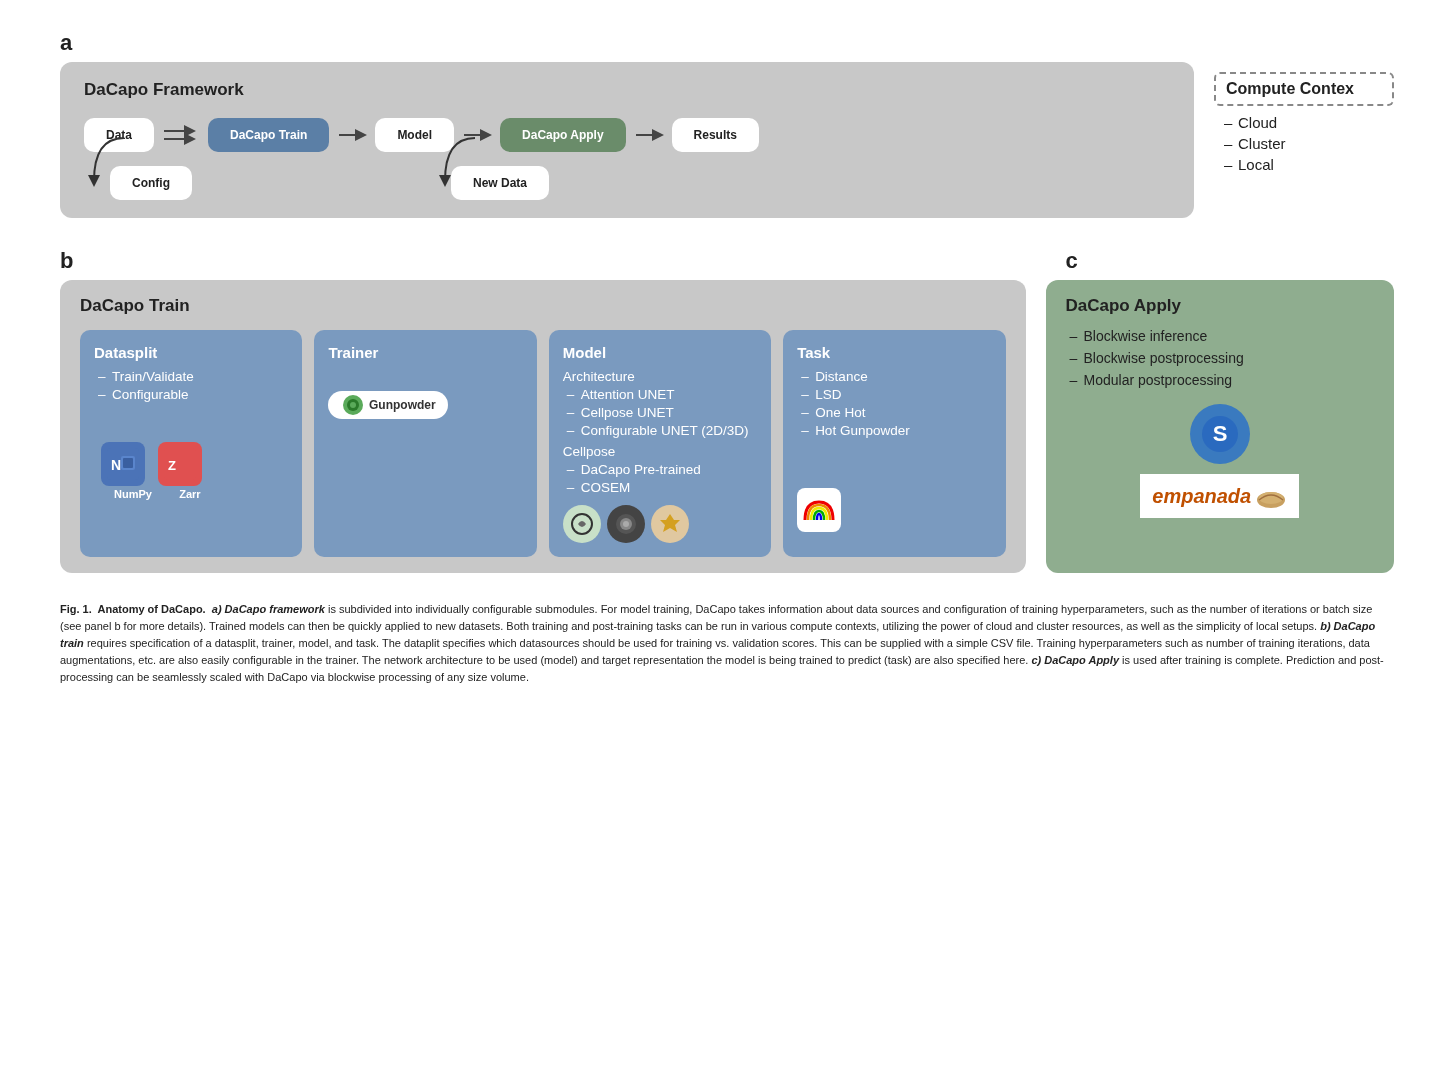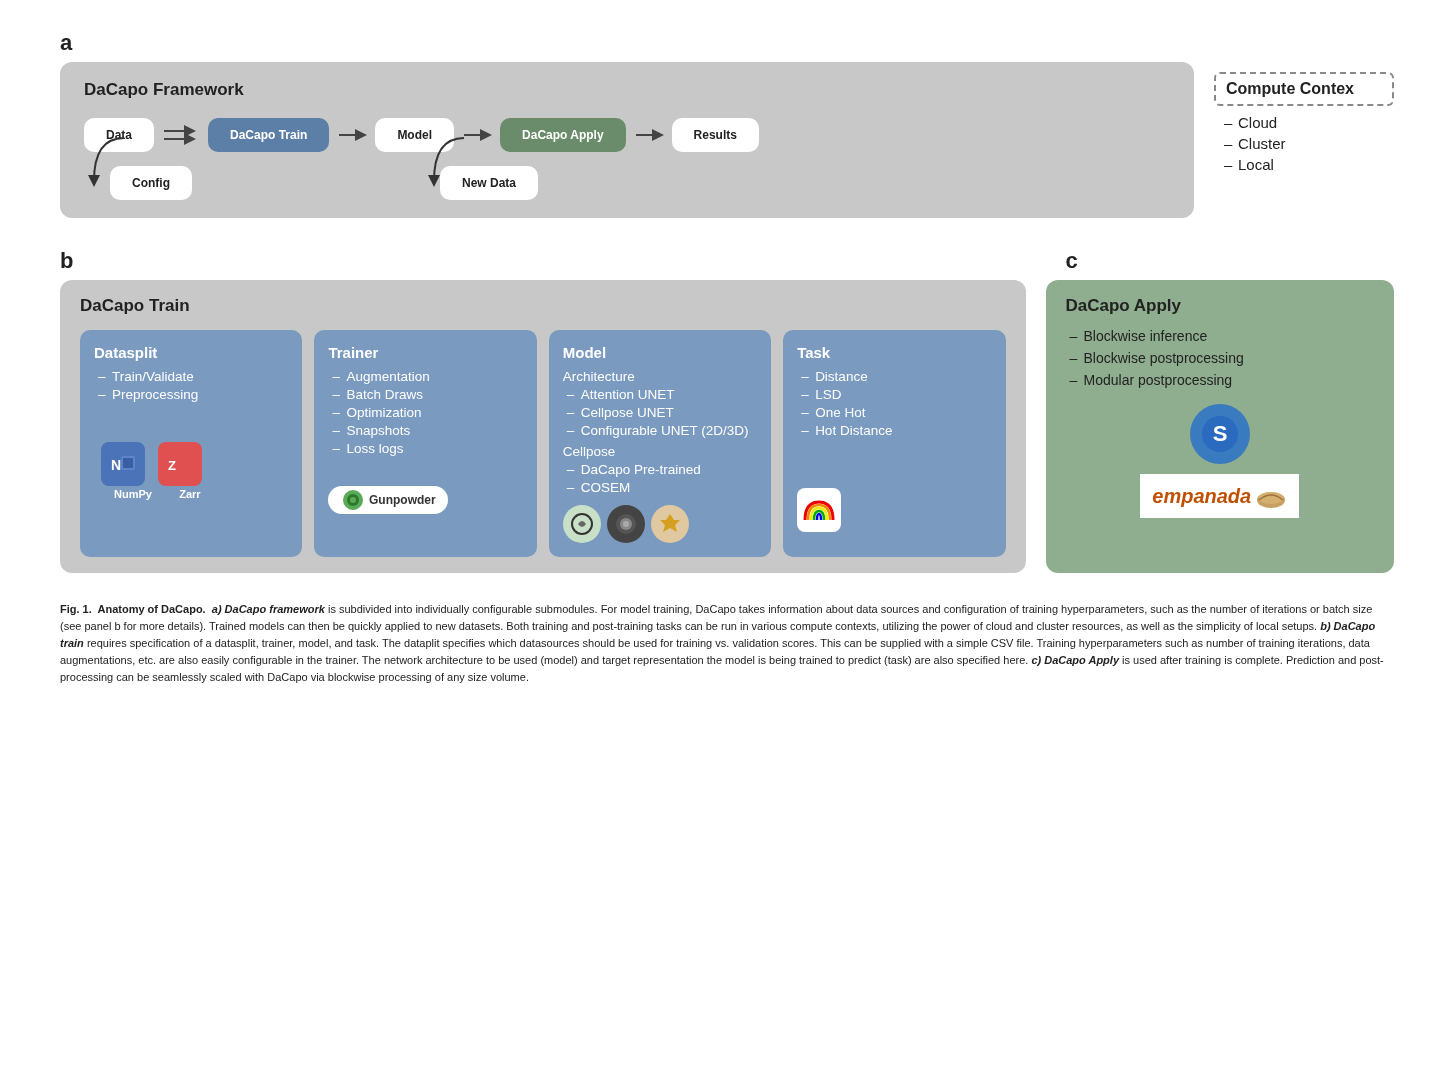--- a/index.html
+++ b/index.html
@@ -315,21 +315,21 @@
         <defs>
             <marker id="ah4" markerWidth="6" markerHeight="6" refX="3" refY="3" orient="auto">
               <path d="M0,0 L6,3 L0,6 Z" fill="#444"></path>
             </marker>
           </defs>
         <line x1="2" y1="10" x2="24" y2="10" stroke="#444" stroke-width="2" marker-end="url(#ah4)"></line>
       </svg>
       <div class="flow-box">Results</div>
     </div>
 
-    <div style="position:relative; display:flex; align-items:flex-start; gap:12px; padding-left:10px;">
+    <div style="position:relative; display:flex; align-items:flex-start; gap:23px; padding-left:10px;">
 
       <svg width="80" height="55" style="position:absolute;left:0px;top:-30px;">
         <defs>
             <marker id="ca1" markerWidth="6" markerHeight="6" refX="3" refY="3" orient="auto">
               <path d="M0,0 L6,3 L0,6 Z" fill="#333"></path>
             </marker>
           </defs>
         <path d="M 40,2 Q 10,2 10,45" stroke="#333" stroke-width="2" fill="none" marker-end="url(#ca1)"></path>
       </svg>
       <div class="flow-box" style="margin-left:16px;">Config</div>
@@ -367,21 +367,21 @@
 <div class="panel-bc-wrapper">
 
   <div class="panel-b-main">
     <div class="panel-b-title">DaCapo Train</div>
     <div class="panel-b-columns">
 
       <div class="b-col">
         <div class="b-col-title">Datasplit</div>
         <ul>
           <li>Train/Validate</li>
-          <li>Preprocessing</li>
+          <li>Configurable</li>
         </ul>
         <div style="flex:1;"></div>
         <div class="b-col-icons" style="margin-top:40px;">
           <div class="icon-with-label">
             <div class="icon-placeholder" style="background:#4B73B7;">
               <svg width="32" height="32" viewBox="0 0 32 32">
                 <rect width="32" height="32" fill="#4B73B7" rx="4"></rect>
                 <text x="4" y="22" font-size="14" fill="white" font-weight="bold">N</text>
                 <rect x="14" y="8" width="14" height="14" fill="#5a85cc" rx="2"></rect>
                 <rect x="16" y="10" width="10" height="10" fill="#3a5fa0" rx="1"></rect>
@@ -396,27 +396,20 @@
                 <text x="4" y="22" font-size="13" fill="white" font-weight="bold">Z</text>
               </svg>
             </div>
             <div class="icon-label">Zarr</div>
           </div>
         </div>
       </div>
 
       <div class="b-col">
         <div class="b-col-title">Trainer</div>
-        <ul>
-          <li>Augmentation</li>
-          <li>Batch Draws</li>
-          <li>Optimization</li>
-          <li>Snapshots</li>
-          <li>Loss logs</li>
-        </ul>
         <div class="b-col-icons" style="margin-top:30px;">
           <div class="icon-placeholder" style="background:#fff;width:120px;height:28px;border-radius:20px;padding:4px 8px;">
             <svg width="24" height="24" viewBox="0 0 24 24" style="margin-right:4px;">
               <circle cx="12" cy="12" r="10" fill="#5aaa5a"></circle>
               <circle cx="12" cy="12" r="6" fill="#2a7a2a"></circle>
               <circle cx="12" cy="12" r="3" fill="#5aaa5a"></circle>
             </svg>
             <span style="font-size:12px;color:#333;font-weight:bold;">Gunpowder</span>
           </div>
         </div>
@@ -456,21 +449,21 @@
           </div>
         </div>
       </div>
 
       <div class="b-col">
         <div class="b-col-title">Task</div>
         <ul>
           <li>Distance</li>
           <li>LSD</li>
           <li>One Hot</li>
-          <li>Hot Distance</li>
+          <li>Hot Gunpowder</li>
         </ul>
         <div class="b-col-icons" style="margin-top:50px;">
           <div class="icon-placeholder" style="background:#fff;width:44px;height:44px;border-radius:8px;">
             <svg width="36" height="36" viewBox="0 0 36 36">
               <path d="M4,28 Q4,10 18,10 Q32,10 32,28" stroke="#e00" stroke-width="3" fill="none"></path>
               <path d="M7,28 Q7,13 18,13 Q29,13 29,28" stroke="#e80" stroke-width="2.5" fill="none"></path>
               <path d="M10,28 Q10,16 18,16 Q26,16 26,28" stroke="#ee0" stroke-width="2.5" fill="none"></path>
               <path d="M13,28 Q13,19 18,19 Q23,19 23,28" stroke="#0a0" stroke-width="2.5" fill="none"></path>
               <path d="M16,28 Q16,22 18,22 Q20,22 20,28" stroke="#00e" stroke-width="2.5" fill="none"></path>
             </svg>

